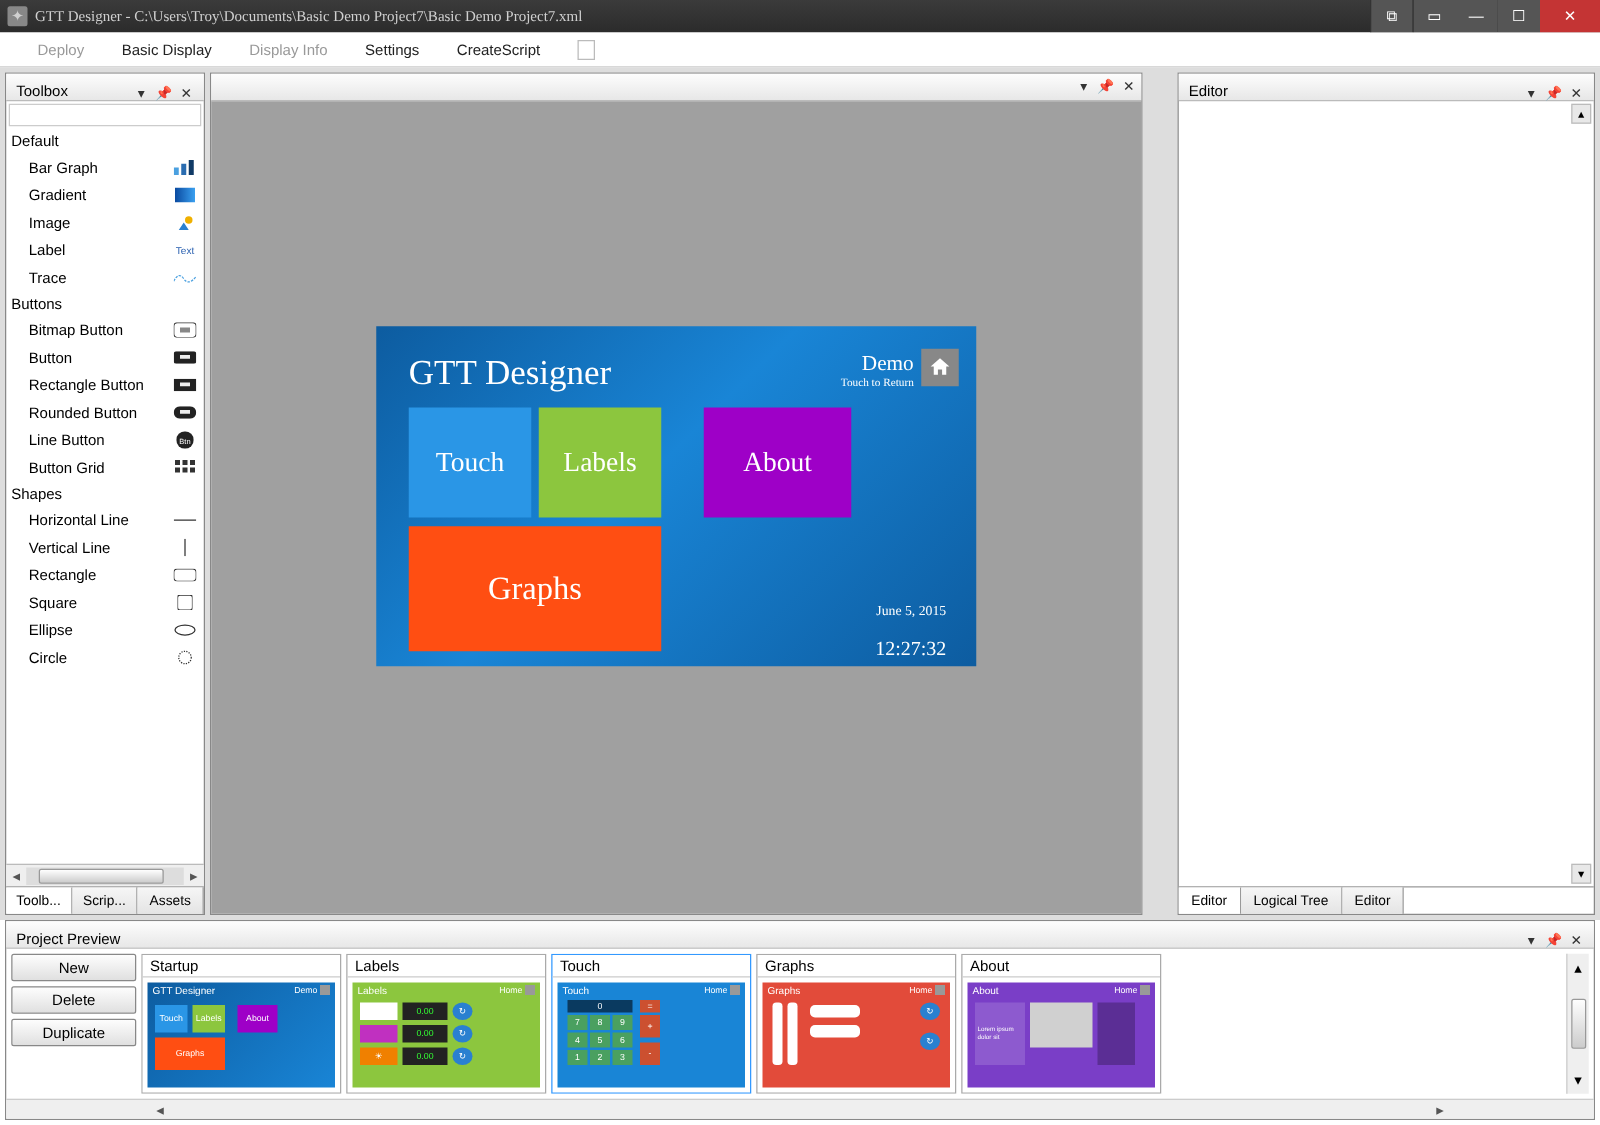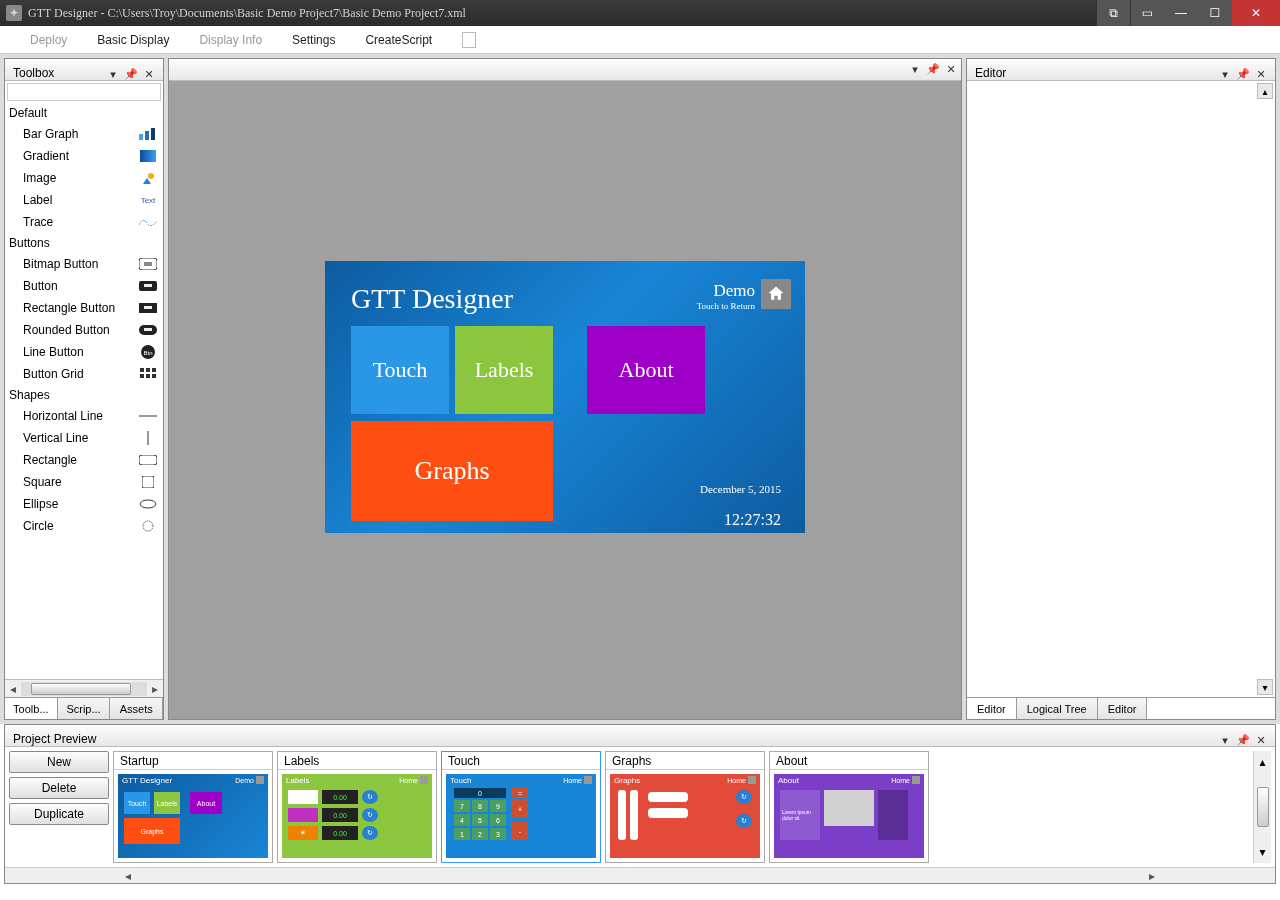--- a/index.html
+++ b/index.html
@@ -52,29 +52,29 @@
   .screen .demo .d1{ font-size:17px;} .screen .demo .d2{ font-size:9px;}
   .screen .home-icon{ position:absolute; right:14px; top:18px; width:30px; height:30px; background:#888; display:flex; align-items:center; justify-content:center;}
   .tile{ position:absolute; display:flex; align-items:center; justify-content:center; font-size:22px;}
   .tile.touch{ left:26px; top:65px; width:98px; height:88px; background:#2a96e6;}
   .tile.labels{ left:130px; top:65px; width:98px; height:88px; background:#8cc63e;}
   .tile.about{ left:262px; top:65px; width:118px; height:88px; background:#9e00c7;}
   .tile.graphs{ left:26px; top:160px; width:202px; height:100px; background:#ff4e12; font-size:26px;}
   .screen .date{ position:absolute; right:24px; bottom:38px; font-size:11px;}
   .screen .time{ position:absolute; right:24px; bottom:4px; font-size:16px;}
   
-  .editor-panel{ width:310px; }
+  .editor-panel{ width:334px;margin-left:24px; }
   .editor-body{ flex:1; position:relative;}
   .editor-tabs{ height:22px; display:flex; border-top:1px solid #999;}
   .ed-tab{ padding:0 10px; background:linear-gradient(#f6f6f6,#e4e4e4); border-right:1px solid #999; display:flex; align-items:center; font-size:11px;}
   .ed-tab.active{ background:#fff;}
   .ed-scroll-up{ position:absolute; top:2px; right:2px; width:16px; height:16px; background:#e8e8e8; border:1px solid #bbb; display:flex;align-items:center;justify-content:center;font-size:10px;}
   .ed-scroll-dn{ position:absolute; bottom:2px; right:2px; width:16px; height:16px; background:#e8e8e8; border:1px solid #bbb; display:flex;align-items:center;justify-content:center;font-size:10px;}
   
-  .preview{ height:160px; background:#fff; border:1px solid #888; margin:0 4px 16px 4px; display:flex; flex-direction:column;}
+  .preview{ height:160px; background:#fff; border:1px solid #888; margin:0 4px 4px 4px; display:flex; flex-direction:column;}
   .preview-body{ flex:1; display:flex; padding:4px; gap:4px;}
   .pv-btns{ width:100px; display:flex; flex-direction:column; gap:4px;}
   .pv-btn{ height:22px; background:linear-gradient(#fdfdfd,#e0e0e0); border:1px solid #888; border-radius:2px; display:flex; align-items:center; justify-content:center;}
   .thumbs{ flex:1; display:flex; gap:4px; overflow:hidden;}
   .thumb-card{ width:160px; border:1px solid #aaa; display:flex; flex-direction:column;}
   .thumb-card.selected{ border:1px solid #3399ff;}
   .thumb-title{ height:18px; padding:2px 6px; font-size:12px; border-bottom:1px solid #ccc;}
   .thumb-img{ flex:1; position:relative; margin:4px;}
   .pv-scroll{ width:18px; background:#efefef; border-left:1px solid #ccc; display:flex; flex-direction:column; align-items:center; justify-content:space-between; padding:4px 0;}
   .pv-hscroll{ height:16px; background:#efefef; border-top:1px solid #ccc; display:flex; align-items:center; padding:0 120px;}
@@ -317,21 +317,21 @@
           </div>
           <div class="home-icon">
             <svg width="20" height="20" viewBox="0 0 24 24" fill="#fff">
                 <path d="M12 3l9 8h-3v8h-4v-5h-4v5H6v-8H3z"></path>
               </svg>
           </div>
           <div class="tile touch">Touch</div>
           <div class="tile labels">Labels</div>
           <div class="tile about">About</div>
           <div class="tile graphs">Graphs</div>
-          <div class="date">December 5, 2015</div>
+          <div class="date">June 5, 2015</div>
           <div class="time">12:27:32</div>
         </div>
       </div>
     </div>
 
     <div class="panel editor-panel">
       <div class="panel-head">
         <div class="title">Editor</div>
         <div class="icons">
           <span class="head-icon">▾</span>

